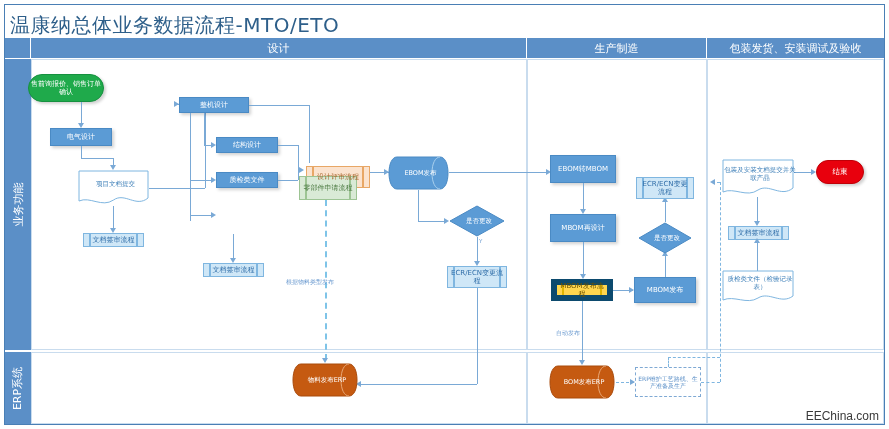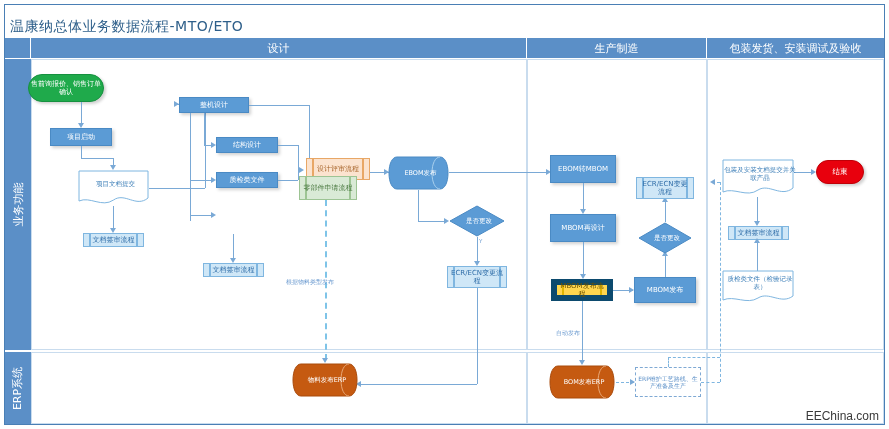--- a/index.html
+++ b/index.html
@@ -2,22 +2,22 @@
 <html><head>
 <meta charset="utf-8">
 <style>
   html,body{margin:0;padding:0;background:#ffffff;}
   body{font-family:"DejaVu Sans","Liberation Sans",sans-serif;}
   #canvas{position:relative;width:889px;height:429px;background:#ffffff;overflow:hidden;}
 
   
   .frame{position:absolute;left:4px;top:4px;width:881px;height:421px;border:1px solid #4a7fb5;box-sizing:border-box;}
 
-  .title{position:absolute;left:10px;top:18px;width:500px;height:24px;
-         font-size:14px;color:#2e5f8a;letter-spacing:.5px;white-space:nowrap;}
+  .title{position:absolute;left:10px;top:12px;width:500px;height:24px;
+         font-size:20px;color:#2e5f8a;letter-spacing:.5px;white-space:nowrap;}
 
   
   .hdr{position:absolute;height:20px;background:#5b8fc7;color:#ffffff;
        font-size:11px;display:flex;align-items:center;justify-content:center;
        box-sizing:border-box;border-right:1px solid #ffffff;}
   .hdr-spacer{position:absolute;height:20px;background:#5b8fc7;box-sizing:border-box;border-right:1px solid #ffffff;}
 
   
   .side{position:absolute;background:#5b8fc7;color:#ffffff;font-size:11px;
         display:flex;align-items:center;justify-content:center;box-sizing:border-box;}
@@ -40,21 +40,21 @@
 
   
   .proc{background:#cfe7f7;border:1px solid #7fb6e0;color:#2f6da8;font-size:7px;position:absolute;
         box-sizing:border-box;}
   .proc::before,.proc::after{content:"";position:absolute;top:0;bottom:0;width:0;
         border-left:1px solid #7fb6e0;border-right:1px solid #7fb6e0;}
   .proc::before{left:5px;}
   .proc::after{right:5px;}
   .proc .n-txt{position:relative;z-index:2;}
 
-  .proc-orange{background:#fbe3cf;border:1px solid #e8a766;color:#a8652b;}
+  .proc-orange{background:#fbe3cf;border:1px solid #e8a766;color:#a8652b;margin-top:8px;}
   .proc-orange::before,.proc-orange::after{border-left-color:#e8a766;border-right-color:#e8a766;}
   .proc-yellow{background:#ffd64f;border:6px solid #0c4a6e;color:#6b5200;}
   .proc-yellow::before,.proc-yellow::after{border-left-color:#e0b400;border-right-color:#e0b400;}
   .proc-greenlt{background:#d9ead6;border:1px solid #9dc494;color:#4b7a42;}
   .proc-greenlt::before,.proc-greenlt::after{border-left-color:#9dc494;border-right-color:#9dc494;}
 
   
   .docshape{position:absolute;box-sizing:border-box;}
   .docshape svg{position:absolute;left:0;top:0;width:100%;height:100%;}
   .docshape .n-txt{position:relative;z-index:2;display:flex;align-items:center;justify-content:center;
@@ -123,21 +123,21 @@
   <div class="lane" style="left:527px;top:352px;width:180px;height:72px;"></div>
   <div class="lane" style="left:707px;top:352px;width:177px;height:72px;"></div>
 
   <div class="node box-green-pill" style="left:28px;top:74px;width:76px;height:28px;">
     <span class="n-txt">售前询报价、销售订单确认</span>
   </div>
   <div class="ln lnv" style="left:81px;top:102px;height:22px;"></div>
   <div class="arr arr-d" style="left:78px;top:123px;"></div>
 
   <div class="node box-blue" style="left:50px;top:128px;width:62px;height:18px;">
-    <span class="n-txt">项目启动</span>
+    <span class="n-txt">电气设计</span>
   </div>
   <div class="ln lnv" style="left:81px;top:146px;height:12px;"></div>
   <div class="ln lnh" style="left:81px;top:158px;width:32px;"></div>
   <div class="ln lnv" style="left:113px;top:158px;height:8px;"></div>
   <div class="arr arr-d" style="left:110px;top:165px;"></div>
 
   <div class="docshape" style="left:78px;top:170px;width:71px;height:36px;">
     <svg viewBox="0 0 71 36" preserveAspectRatio="none">
       <path d="M1,1 L70,1 L70,28 C58,38 47,22 35.5,30 C24,38 12,26 1,31 Z" fill="#ffffff" stroke="#7fb6e0" stroke-width="1"></path>
     </svg>

